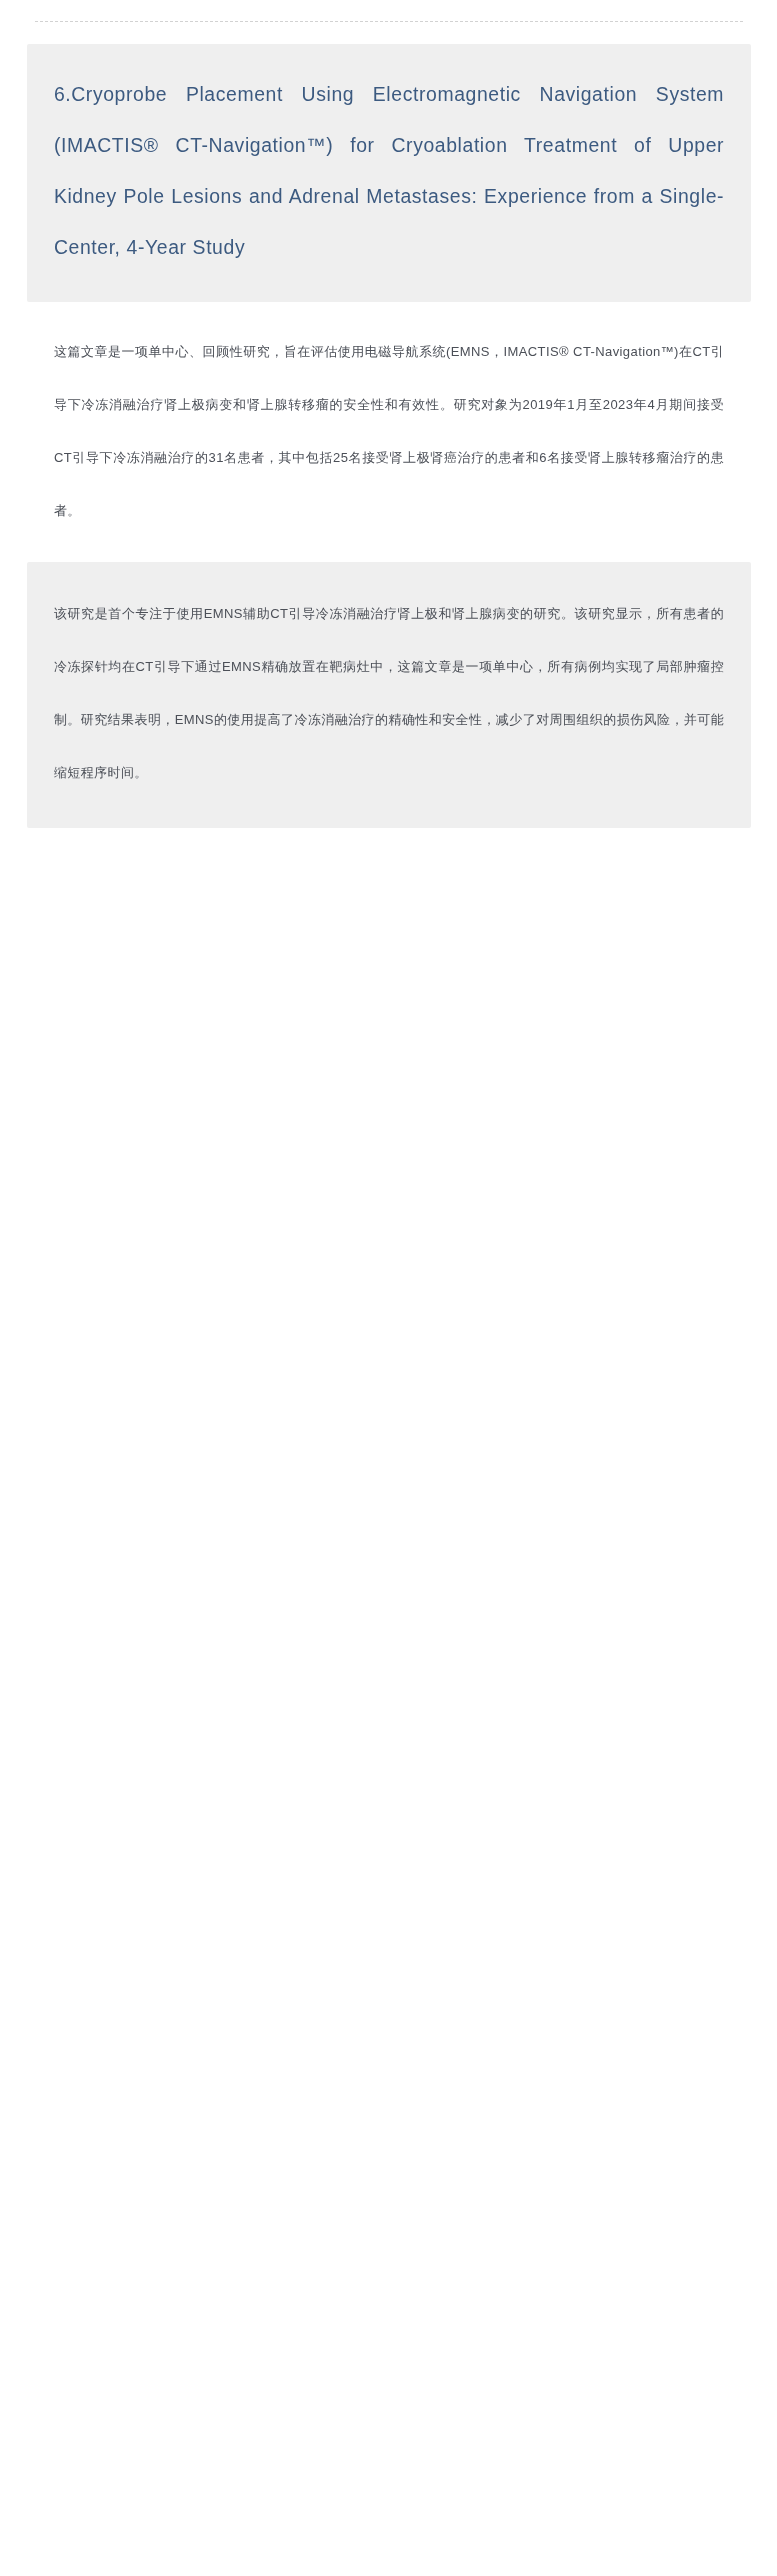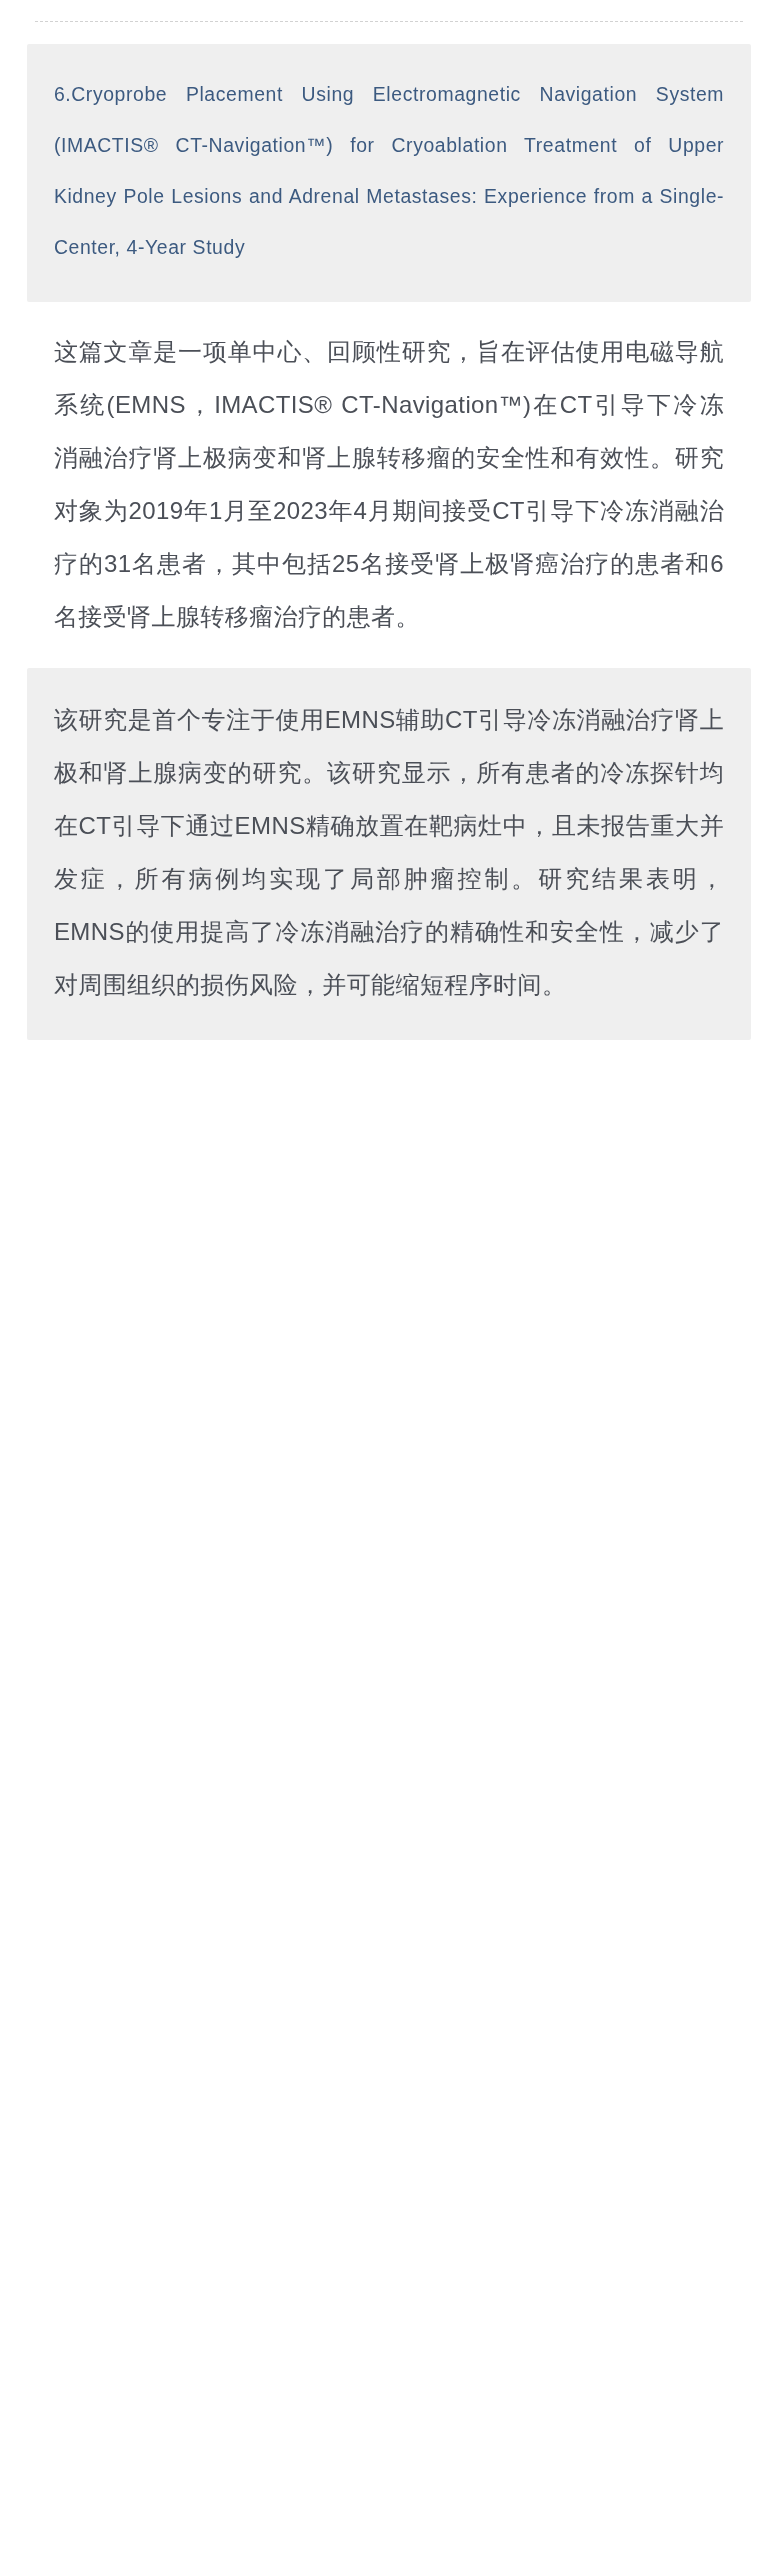--- a/index.html
+++ b/index.html
@@ -22,21 +22,21 @@
   .top-divider {
     margin: 21.4px 11.7px 0 11.7px;
     border-top: 1px dashed #d2d2d2;
     height: 0;
   }
   .content {
     padding: 0 3.9px;
   }
   
   .para {
-    font-size: 24px;
+    font-size: 13px;
     line-height: 53px;
     color: #4b4f57;
     letter-spacing: 0.4px;
     text-align: justify;
     text-justify: inter-ideograph;
     margin: 0;
   }
   
   .block-shaded {
     background: #efefef;
@@ -72,21 +72,21 @@
 
     <div class="block-shaded">
       <p class="title">6.Cryoprobe Placement Using Electromagnetic Navigation System (IMACTIS® CT-Navigation™) for Cryoablation Treatment of Upper Kidney Pole Lesions and Adrenal Metastases: Experience from a Single-Center, 4-Year Study</p>
     </div>
 
     <div class="block-plain">
       <p class="para">这篇文章是一项单中心、回顾性研究，旨在评估使用电磁导航系统(EMNS，IMACTIS® CT-Navigation™)在CT引导下冷冻消融治疗肾上极病变和肾上腺转移瘤的安全性和有效性。研究对象为2019年1月至2023年4月期间接受CT引导下冷冻消融治疗的31名患者，其中包括25名接受肾上极肾癌治疗的患者和6名接受肾上腺转移瘤治疗的患者。</p>
     </div>
 
     <div class="block-shaded">
-      <p class="para">该研究是首个专注于使用EMNS辅助CT引导冷冻消融治疗肾上极和肾上腺病变的研究。该研究显示，所有患者的冷冻探针均在CT引导下通过EMNS精确放置在靶病灶中，且未报告重大并发症，所有病例均实现了局部肿瘤控制。研究结果表明，EMNS的使用提高了冷冻消融治疗的精确性和安全性，减少了对周围组织的损伤风险，并可能缩短程序时间。</p>
+      <p class="para">该研究是首个专注于使用EMNS辅助CT引导冷冻消融治疗肾上极和肾上腺病变的研究。该研究显示，所有患者的冷冻探针均在CT引导下通过EMNS精确放置在靶病灶中，这篇文章是一项单中心，所有病例均实现了局部肿瘤控制。研究结果表明，EMNS的使用提高了冷冻消融治疗的精确性和安全性，减少了对周围组织的损伤风险，并可能缩短程序时间。</p>
     </div>
 
 
     <div class="spacer-bottom"></div>
 
   </div>
 </div>
 
 
 </body></html>

